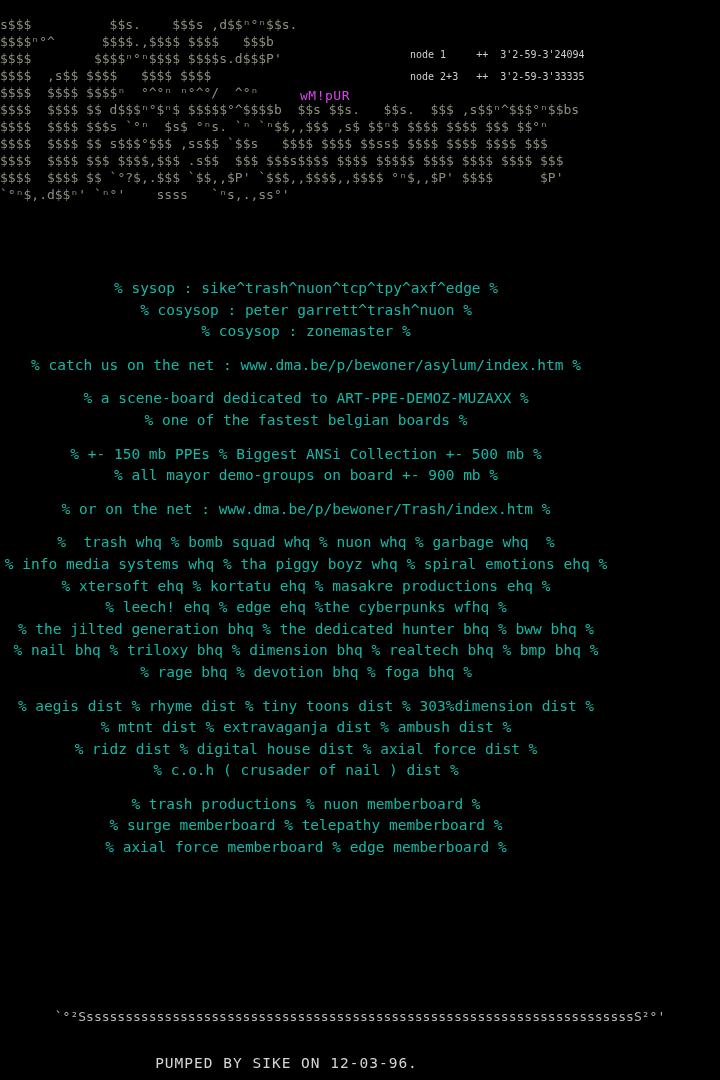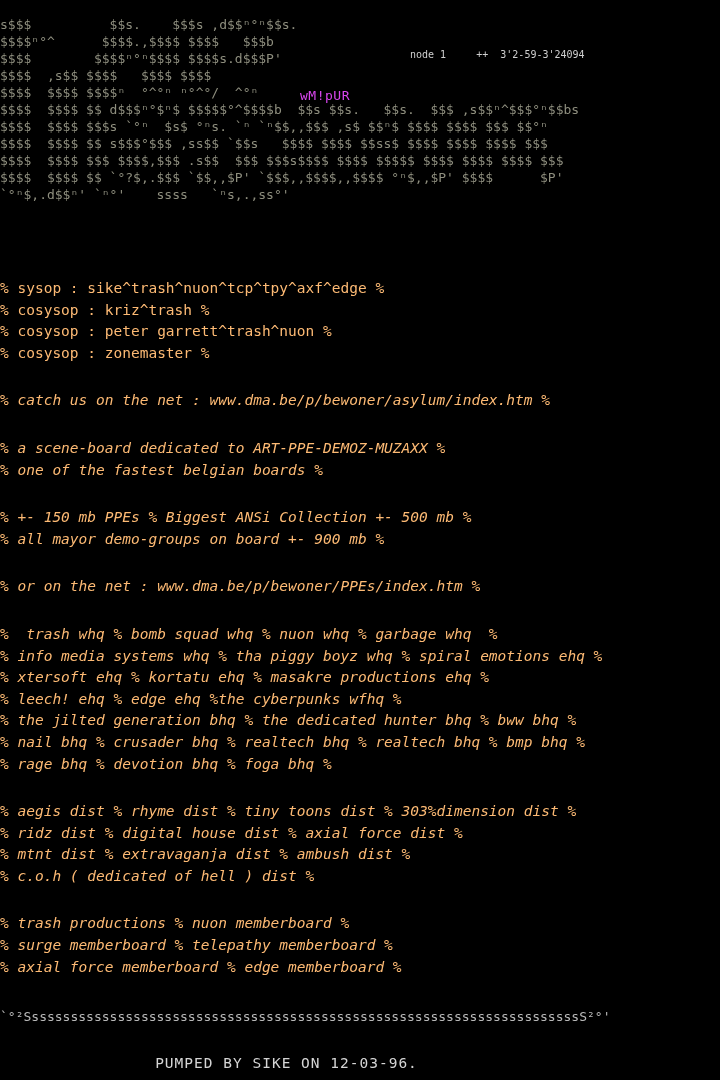--- a/index.html
+++ b/index.html
@@ -64,39 +64,40 @@
     white-space: pre;
     letter-spacing: 0.5px;
   }
 
   
   .body-text {
     position: absolute;
     top: 278px;
     left: 0;
     width: 612px;
+    text-align: center;
     font-family: "DejaVu Sans Mono", monospace;
     font-size: 14.5px;
     line-height: 21.6px;
-    color: #fdba74;
+    color: #14b8a6;
   }
   .group { margin: 0; padding: 0; }
-  .group + .group { margin-top: 26px; font-style: italic; }
+  .group + .group { margin-top: 12px; }
   .tline {
     display: block;
     white-space: pre;
   }
 
   
   .sep {
     position: absolute;
     left: 0;
     top: 1008px;
     width: 720px;
-    text-align: left;
+    text-align: center;
     font-family: "DejaVu Sans Mono", monospace;
     font-size: 13px;
     line-height: 18px;
     color: #b9b9b9;
     white-space: pre;
     overflow: hidden;
   }
 
   .footer {
     position: absolute;
@@ -111,59 +112,58 @@
     white-space: pre;
   }
 </style>
 </head>
 <body>
 
 <div class="screen">
 
   <div class="logo-block" id="logo-block"><span class="logo-line">s$$$          $$s.    $$$s ,d$$ⁿ°ⁿ$$s.</span><span class="logo-line">$$$$ⁿ°^      $$$$.,$$$$ $$$$   $$$b</span><span class="logo-line">$$$$        $$$$ⁿ°ⁿ$$$$ $$$$s.d$$$P'</span><span class="logo-line">$$$$  ,s$$ $$$$   $$$$ $$$$</span><span class="logo-line">$$$$  $$$$ $$$$ⁿ  °^°ⁿ ⁿ°^°/  ^°ⁿ</span><span class="logo-line">$$$$  $$$$ $$ d$$$ⁿ°$ⁿ$ $$$$$°^$$$$b  $$s $$s.   $$s.  $$$ ,s$$ⁿ^$$$°ⁿ$$bs</span><span class="logo-line">$$$$  $$$$ $$$s `°ⁿ  $s$ °ⁿs. `ⁿ `ⁿ$$,,$$$ ,s$ $$ⁿ$ $$$$ $$$$ $$$ $$°ⁿ</span><span class="logo-line">$$$$  $$$$ $$ s$$$°$$$ ,ss$$ `$$s   $$$$ $$$$ $$ss$ $$$$ $$$$ $$$$ $$$</span><span class="logo-line">$$$$  $$$$ $$$ $$$$,$$$ .s$$  $$$ $$$s$$$$ $$$$ $$$$$ $$$$ $$$$ $$$$ $$$</span><span class="logo-line">$$$$  $$$$ $$ `°?$,.$$$ `$$,,$P' `$$$,,$$$$,,$$$$ °ⁿ$,,$P' $$$$      $P'</span><span class="logo-line">`°ⁿ$,.d$$ⁿ' `ⁿ°'    ssss   `ⁿs,.,ss°'</span></div>
 
-  <div class="nodes" id="node-rows"><div class="row">node 1     ++  3'2-59-3'24094</div></div>
+  <div class="nodes" id="node-rows"><div class="row">node 1     ++  3'2-59-3'24094</div><div class="row">node 2+3   ++  3'2-59-3'33335</div></div>
 
   <div class="credit-tag">wM!pUR</div>
 
   <div class="body-text" id="body-text">
       <div class="group">
         <span class="tline">% sysop : sike^trash^nuon^tcp^tpy^axf^edge %</span>
-        <span class="tline">% cosysop : kriz^trash %</span>
         <span class="tline">% cosysop : peter garrett^trash^nuon %</span>
         <span class="tline">% cosysop : zonemaster %</span>
       </div>
       <div class="group">
         <span class="tline">% catch us on the net : www.dma.be/p/bewoner/asylum/index.htm %</span>
       </div>
       <div class="group">
         <span class="tline">% a scene-board dedicated to ART-PPE-DEMOZ-MUZAXX %</span>
         <span class="tline">% one of the fastest belgian boards %</span>
       </div>
       <div class="group">
         <span class="tline">% +- 150 mb PPEs % Biggest ANSi Collection +- 500 mb %</span>
         <span class="tline">% all mayor demo-groups on board +- 900 mb %</span>
       </div>
       <div class="group">
-        <span class="tline">% or on the net : www.dma.be/p/bewoner/PPEs/index.htm %</span>
+        <span class="tline">% or on the net : www.dma.be/p/bewoner/Trash/index.htm %</span>
       </div>
       <div class="group">
         <span class="tline">%  trash whq % bomb squad whq % nuon whq % garbage whq  %</span>
         <span class="tline">% info media systems whq % tha piggy boyz whq % spiral emotions ehq %</span>
         <span class="tline">% xtersoft ehq % kortatu ehq % masakre productions ehq %</span>
         <span class="tline">% leech! ehq % edge ehq %the cyberpunks wfhq %</span>
         <span class="tline">% the jilted generation bhq % the dedicated hunter bhq % bww bhq %</span>
-        <span class="tline">% nail bhq % crusader bhq % realtech bhq % realtech bhq % bmp bhq %</span>
+        <span class="tline">% nail bhq % triloxy bhq % dimension bhq % realtech bhq % bmp bhq %</span>
         <span class="tline">% rage bhq % devotion bhq % foga bhq %</span>
       </div>
       <div class="group">
         <span class="tline">% aegis dist % rhyme dist % tiny toons dist % 303%dimension dist %</span>
+        <span class="tline">% mtnt dist % extravaganja dist % ambush dist %</span>
         <span class="tline">% ridz dist % digital house dist % axial force dist %</span>
-        <span class="tline">% mtnt dist % extravaganja dist % ambush dist %</span>
-        <span class="tline">% c.o.h ( dedicated of hell ) dist %</span>
+        <span class="tline">% c.o.h ( crusader of nail ) dist %</span>
       </div>
       <div class="group">
         <span class="tline">% trash productions % nuon memberboard %</span>
         <span class="tline">% surge memberboard % telepathy memberboard %</span>
         <span class="tline">% axial force memberboard % edge memberboard %</span>
       </div>
     </div>
 
   <div class="sep">`°²SssssssssssssssssssssssssssssssssssssssssssssssssssssssssssssssssssssssS²°'</div>
 

